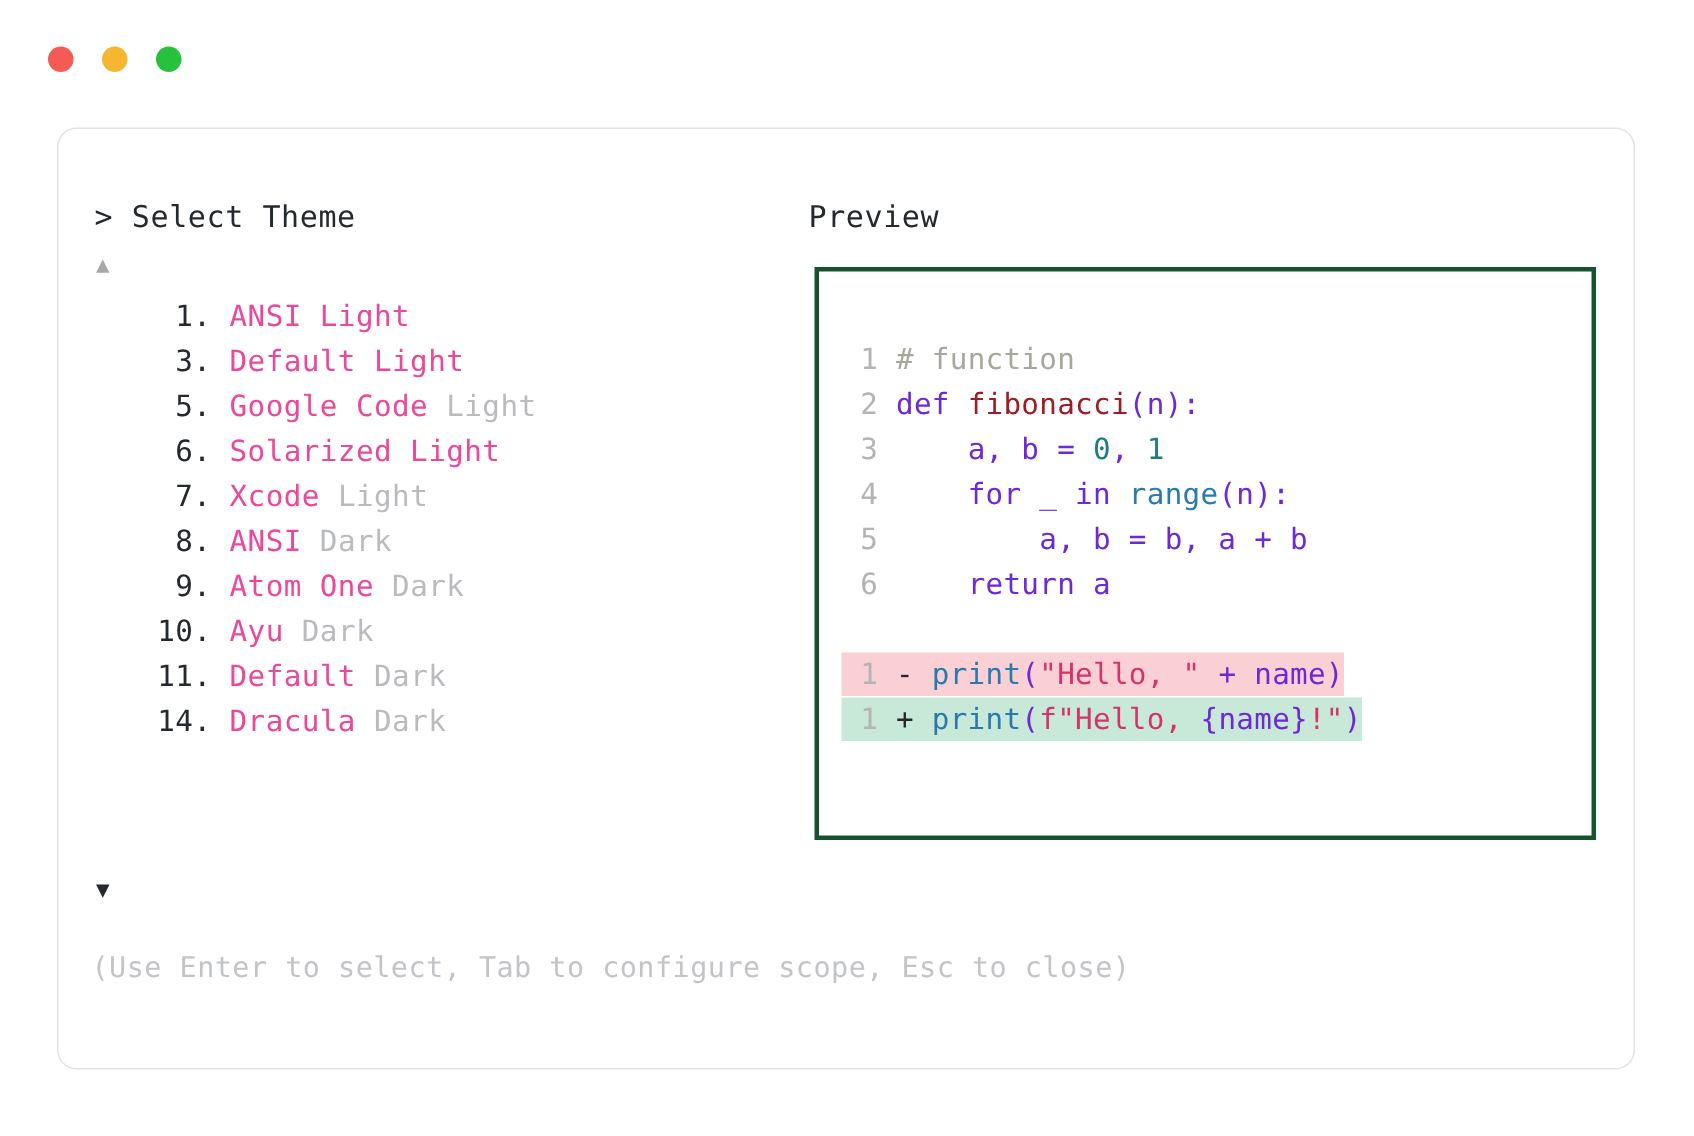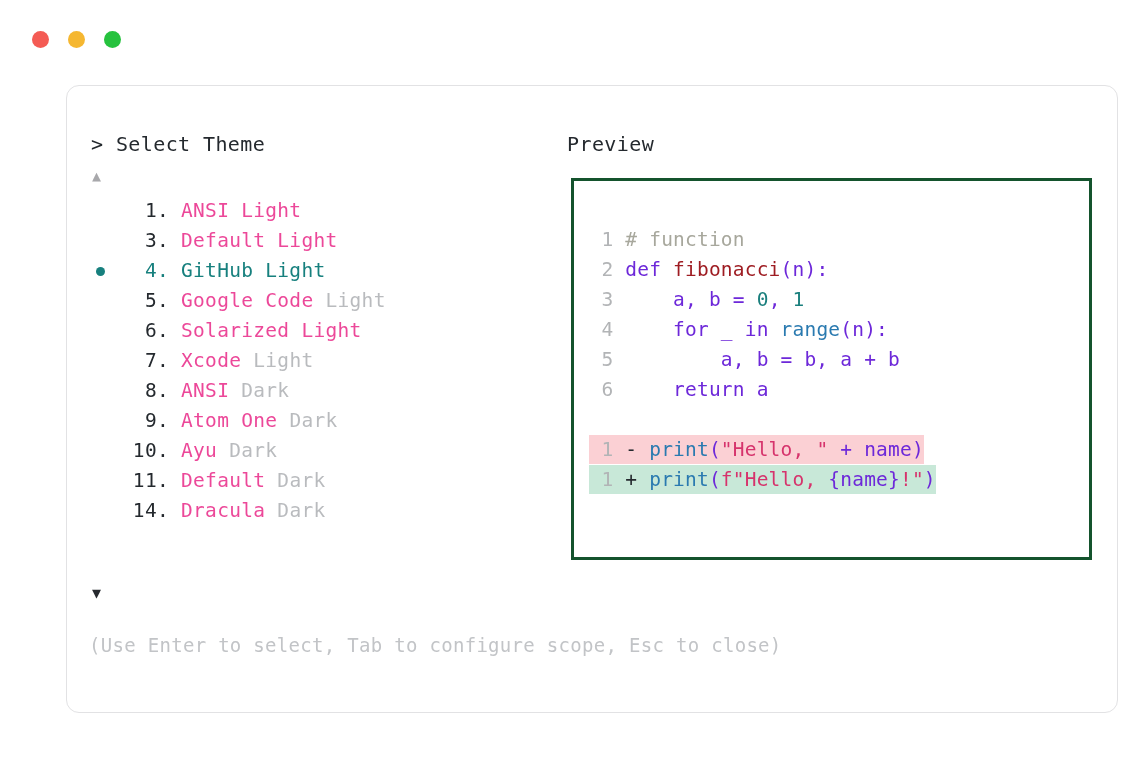--- a/index.html
+++ b/index.html
@@ -38,21 +38,20 @@
   .card {
     position: absolute;
     left: 38px;
     top: 85px;
     width: 1052px;
     height: 628px;
     box-sizing: border-box;
     border: 1px solid #e2e2e4;
     border-radius: 13px;
     background: #ffffff;
-    margin-left: 28px;
   }
 
   .card-inner {
     position: absolute;
     left: 0; top: 0; right: 0; bottom: 0;
   }
 
   
   .prompt-title {
     position: absolute;
@@ -198,21 +197,20 @@
 
     <div class="prompt-title">&gt; Select Theme</div>
     <div class="preview-title">Preview</div>
 
     <div class="scroll-arrow up">▲</div>
     <div class="scroll-arrow down">▼</div>
 
     <div class="theme-list" id="theme-list">
         <div class="theme-row"><span class="row-text"><span class="idx">1.</span><span class="nm"> ANSI Light</span></span></div>
         <div class="theme-row"><span class="row-text"><span class="idx">3.</span><span class="nm"> Default Light</span></span></div>
-        <div class="theme-row selected"><span class="bullet"></span><span class="row-text"><span class="idx">4.</span><span class="nm"> GitHub Light</span></span></div>
         <div class="theme-row"><span class="row-text"><span class="idx">5.</span><span class="nm"> Google Code</span><span class="variant-dim"> Light</span></span></div>
         <div class="theme-row"><span class="row-text"><span class="idx">6.</span><span class="nm"> Solarized Light</span></span></div>
         <div class="theme-row"><span class="row-text"><span class="idx">7.</span><span class="nm"> Xcode</span><span class="variant-dim"> Light</span></span></div>
         <div class="theme-row"><span class="row-text"><span class="idx">8.</span><span class="nm"> ANSI</span><span class="variant-dim"> Dark</span></span></div>
         <div class="theme-row"><span class="row-text"><span class="idx">9.</span><span class="nm"> Atom One</span><span class="variant-dim"> Dark</span></span></div>
         <div class="theme-row"><span class="row-text"><span class="idx">10.</span><span class="nm"> Ayu</span><span class="variant-dim"> Dark</span></span></div>
         <div class="theme-row"><span class="row-text"><span class="idx">11.</span><span class="nm"> Default</span><span class="variant-dim"> Dark</span></span></div>
         <div class="theme-row"><span class="row-text"><span class="idx">14.</span><span class="nm"> Dracula</span><span class="variant-dim"> Dark</span></span></div>
       </div>
 

